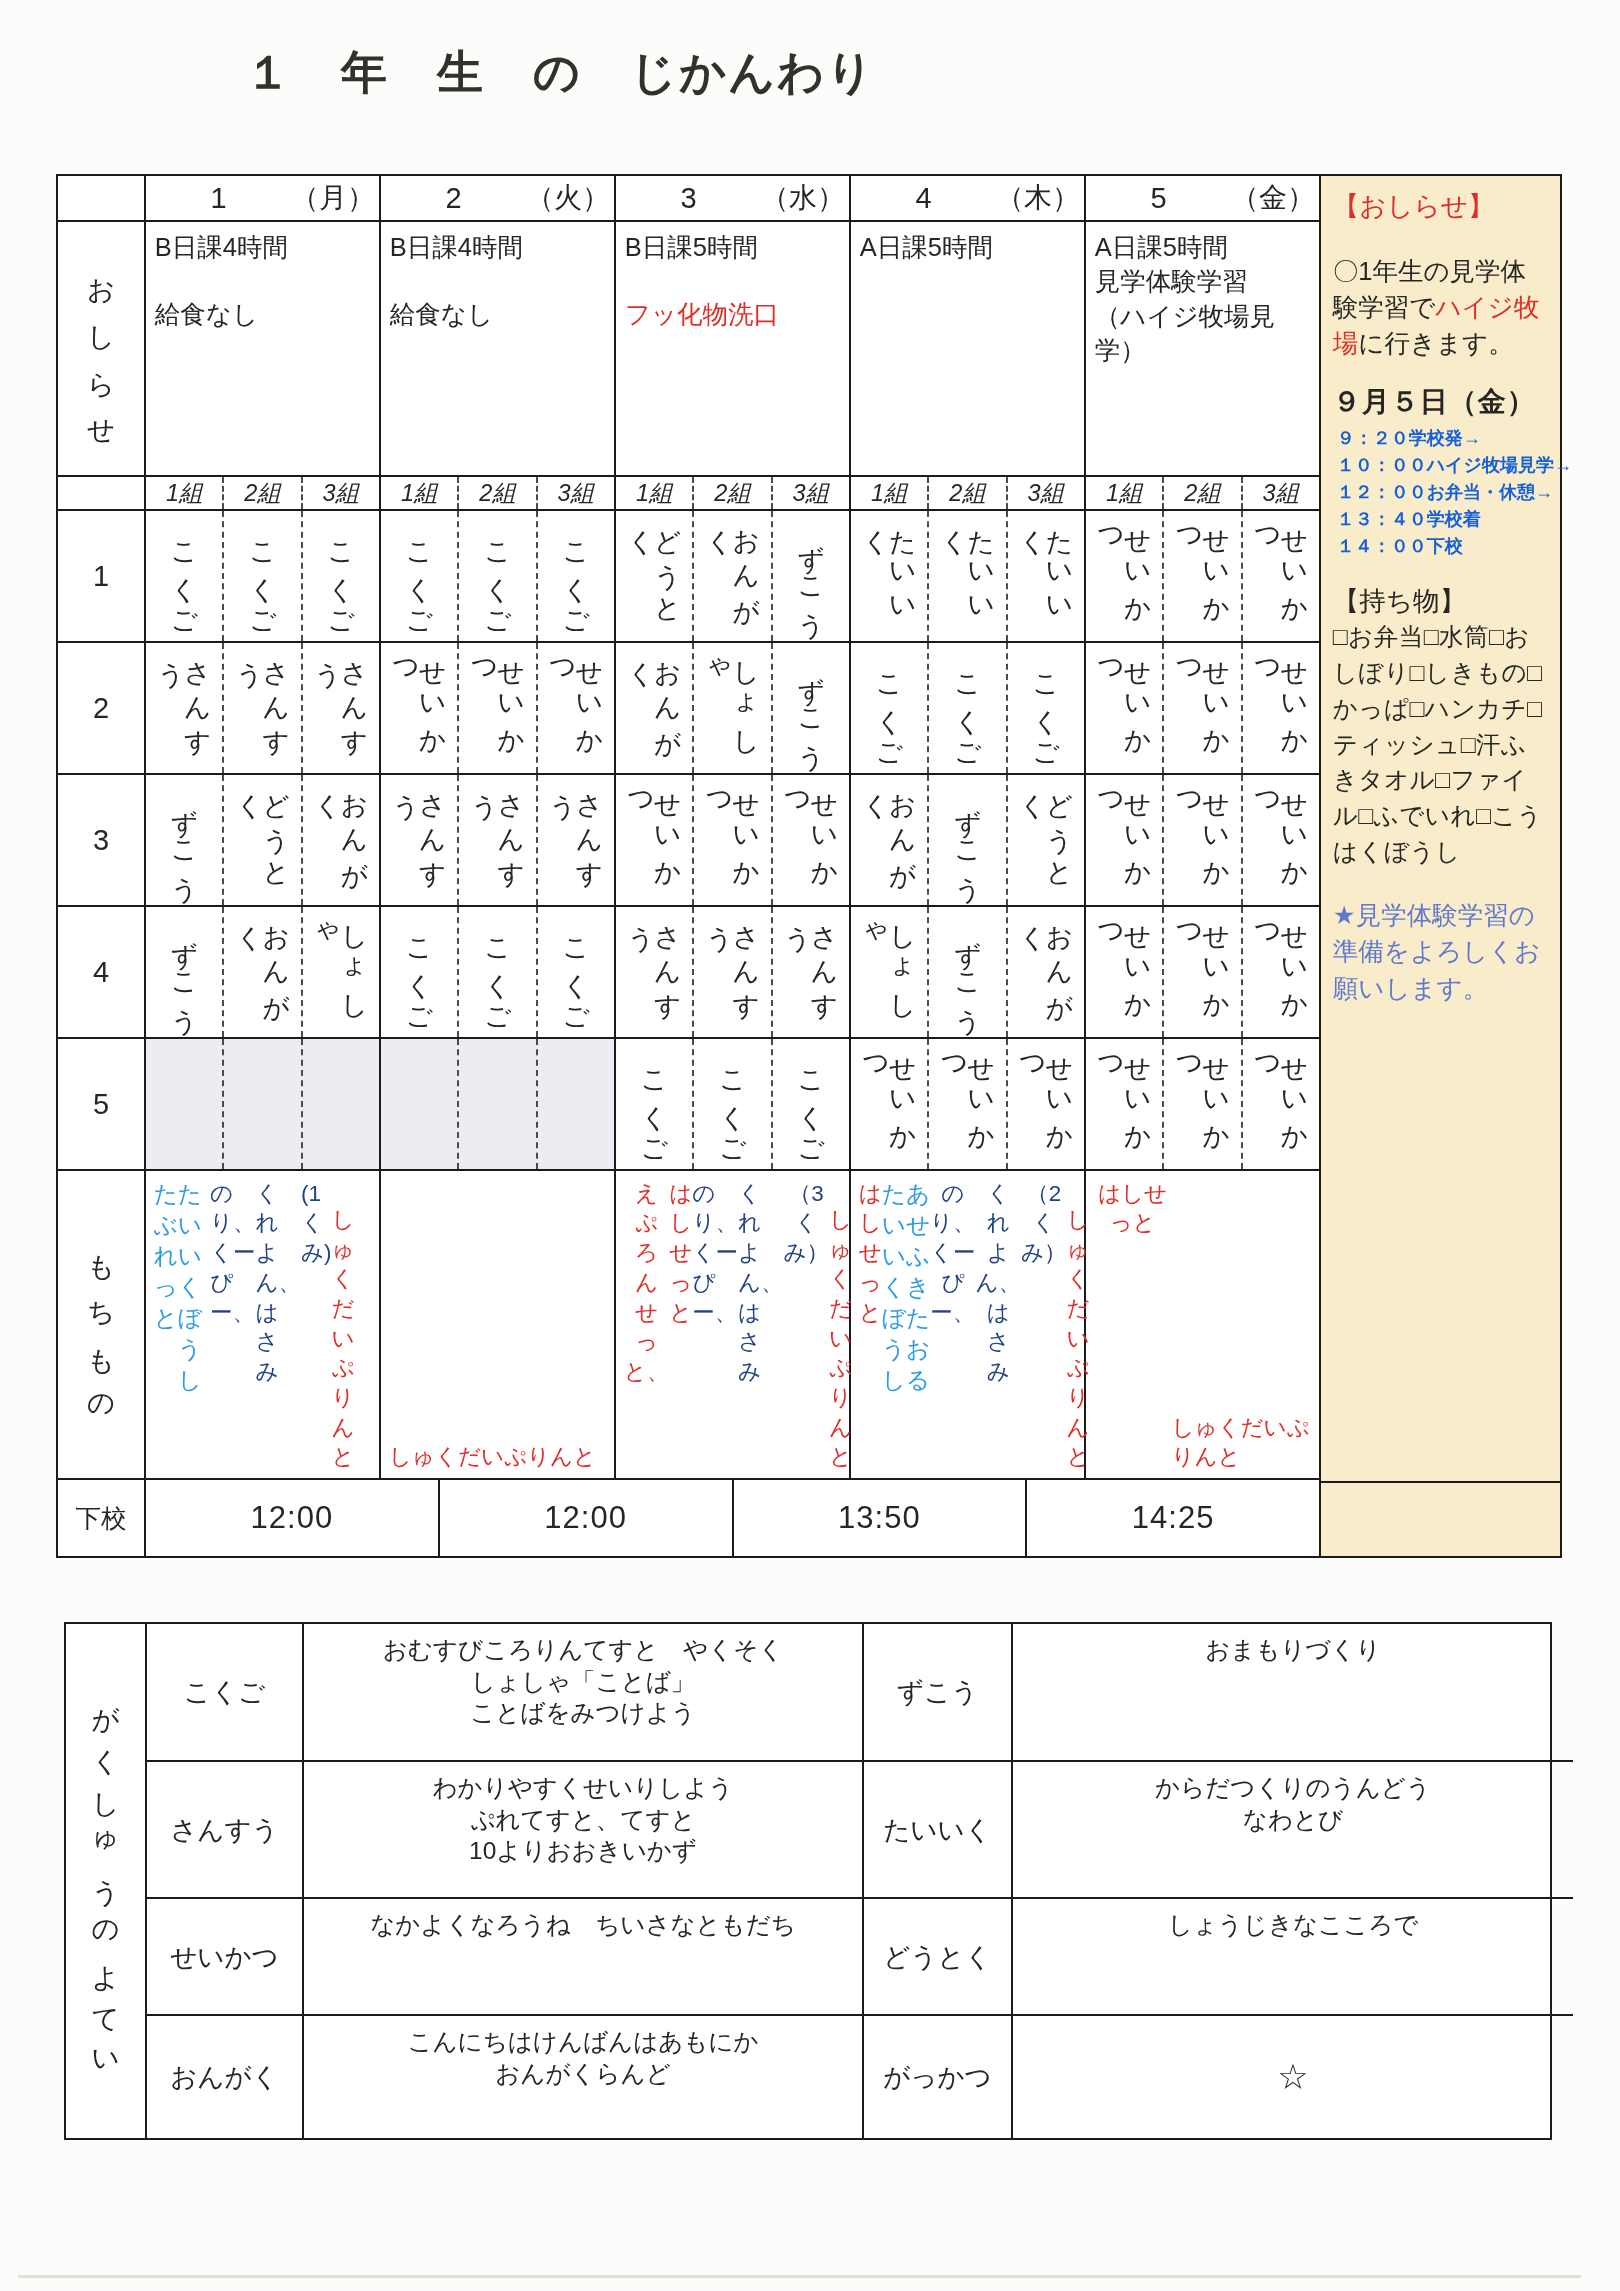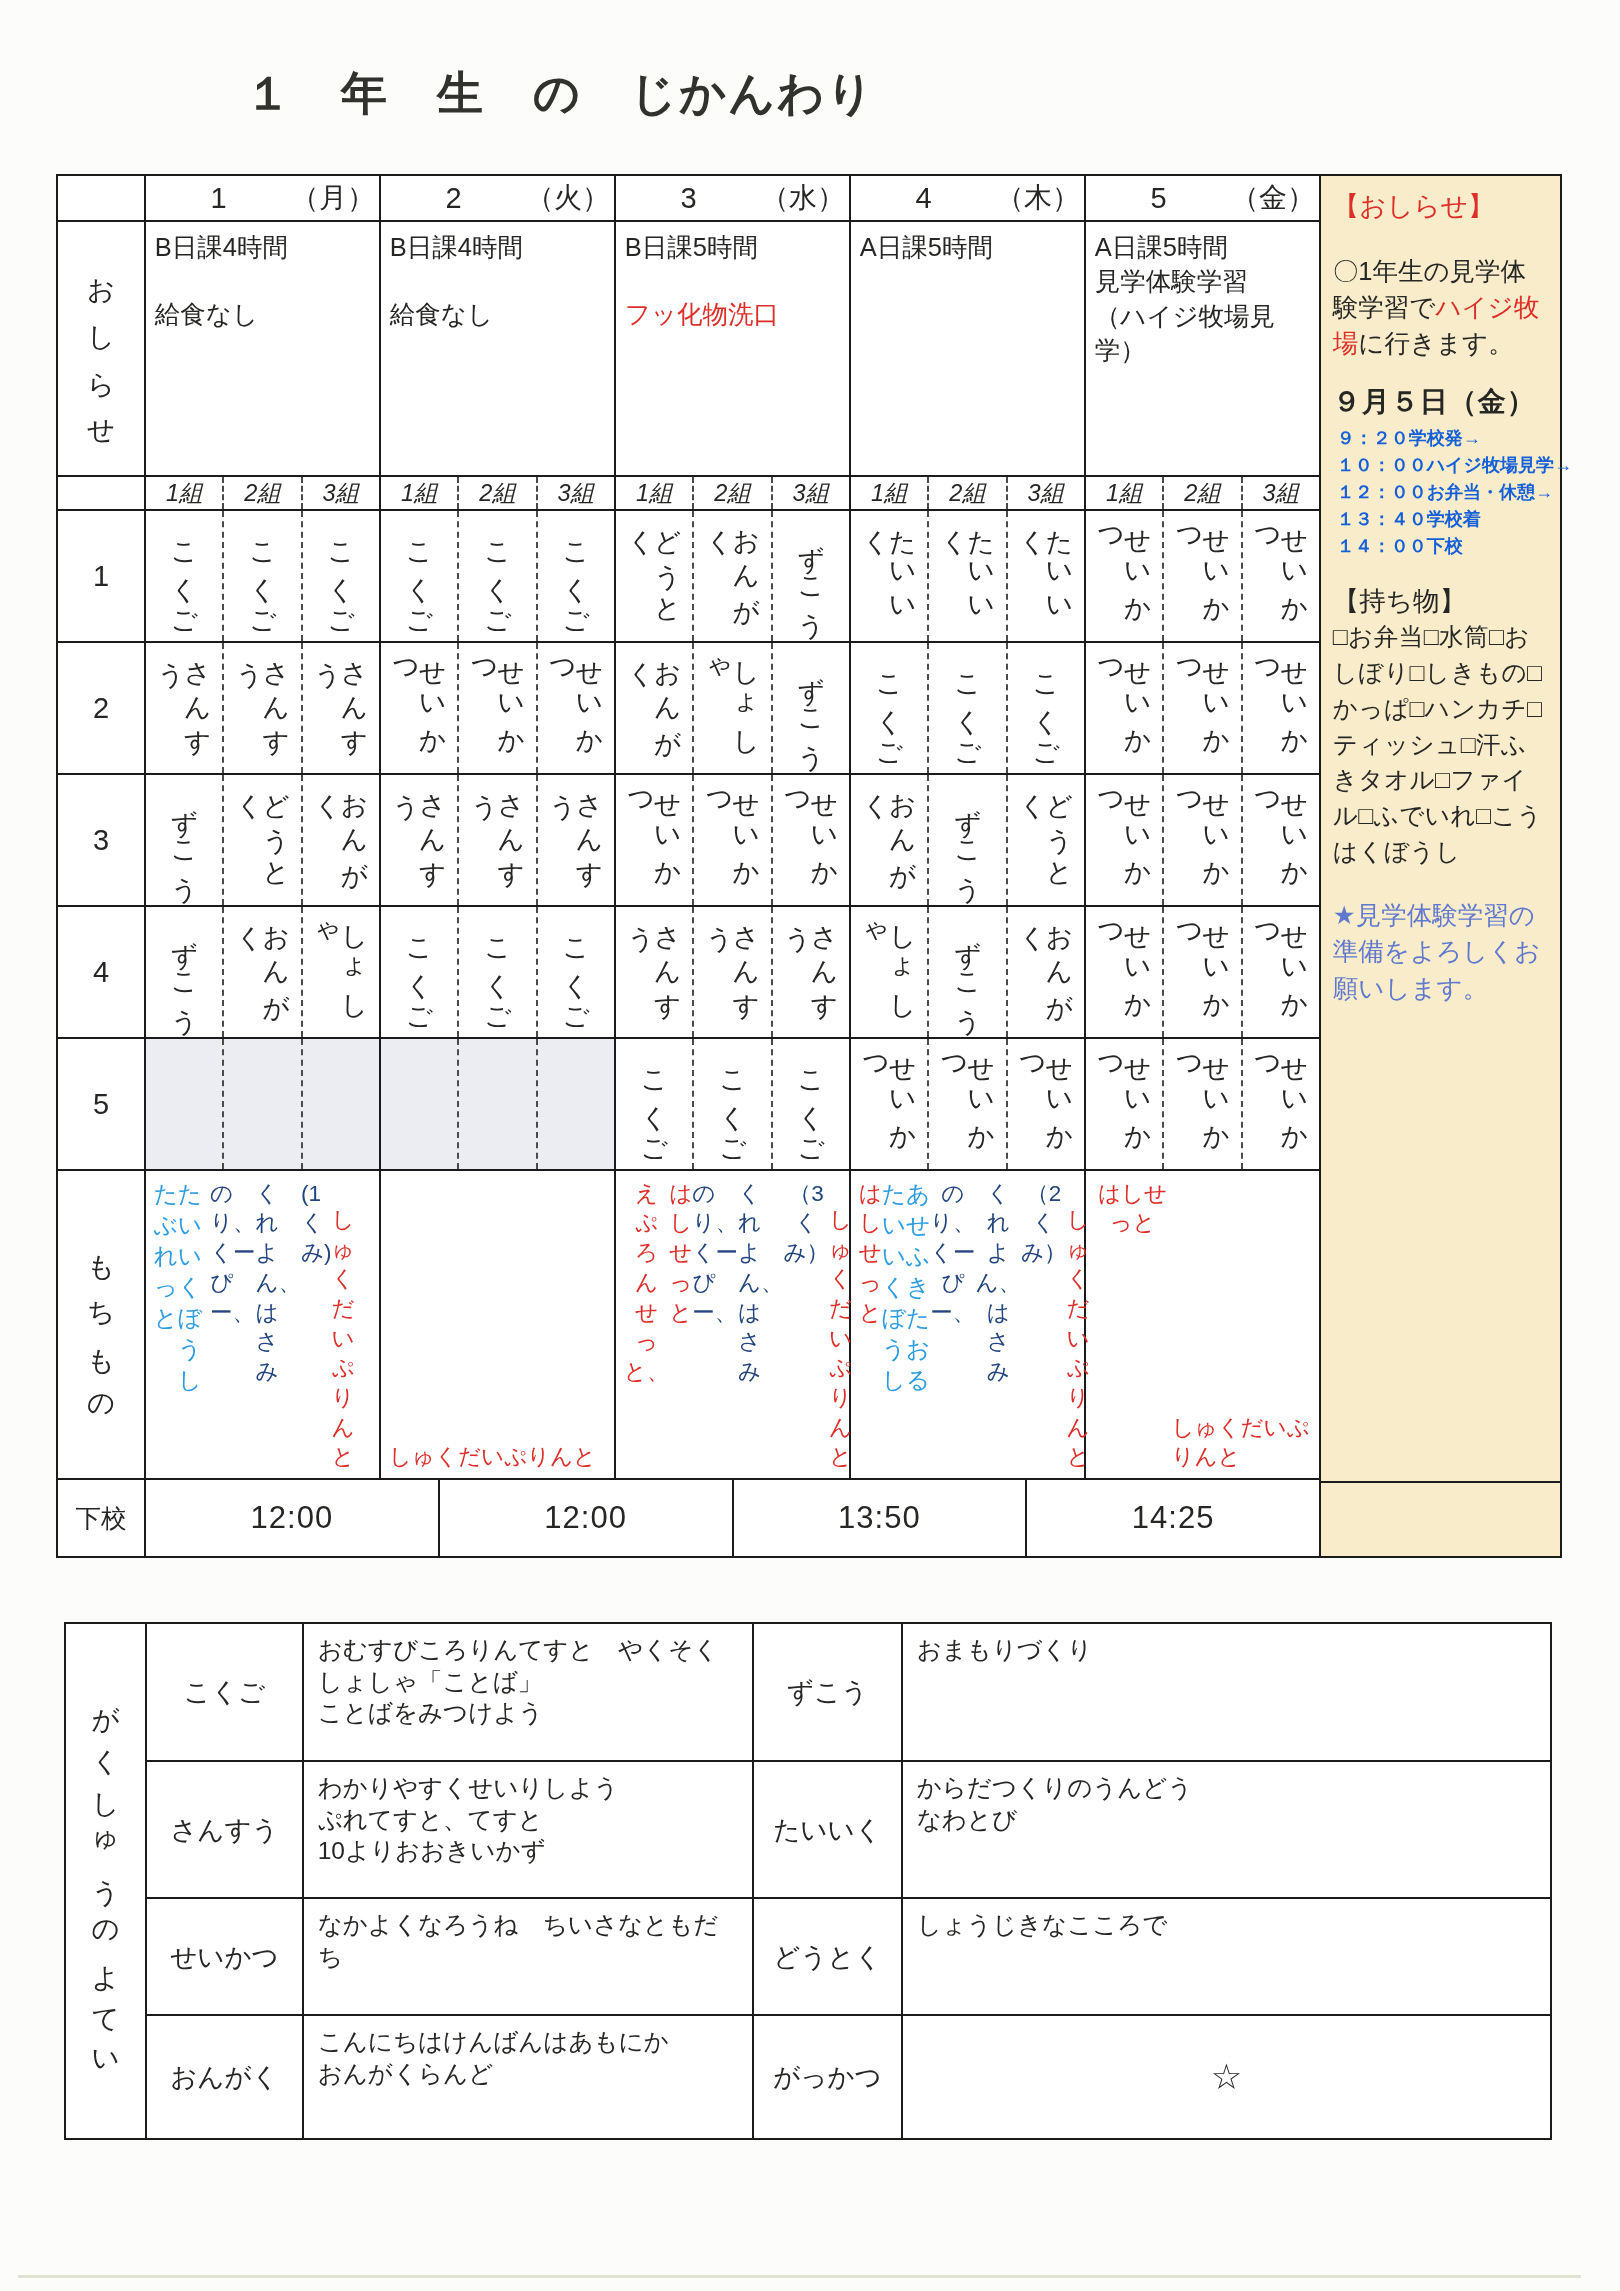--- a/index.html
+++ b/index.html
@@ -3,21 +3,21 @@
 <meta charset="utf-8">
 <style>
   :root{
     --red:#dd2f2a; --azure:#2e9ce0; --navy:#23457e; --blue:#1560d8;
     --peri:#6079ce; --cream:#f9ecca; --ink:#262624; --line:#1b1b1b; --shade:#ecedf3;
   }
   *{margin:0;padding:0;box-sizing:border-box;}
   body{background:#888;font-family:"Liberation Sans","DejaVu Sans",sans-serif;}
   .page{position:relative;width:1620px;height:2292px;background:#fcfcfa;color:var(--ink);
         margin:0 auto;overflow:hidden;}
-  .title{position:absolute;left:245px;top:63px;width:588px;text-align:center;
+  .title{position:absolute;left:245px;top:42px;width:588px;text-align:center;
          font-size:46px;font-weight:600;letter-spacing:2px;color:#31312e;white-space:nowrap;}
 
   
   .tt{position:absolute;left:56px;top:174px;width:1506px;height:1384px;
       border:2.9px solid var(--line);background:#fff;display:flex;}
   .tt-grid{flex:1;display:flex;flex-direction:column;}
   .tt-row{display:flex;border-bottom:2px solid var(--line);}
   .tt-row:last-child{border-bottom:none;flex:1;}
   .lab{width:88px;border-right:2.9px solid var(--line);display:flex;
        align-items:center;justify-content:center;flex:none;}
@@ -68,22 +68,22 @@
   .sp{position:absolute;left:64px;top:1622px;width:1488px;height:518px;
       border:2.9px solid var(--line);background:#fff;display:flex;}
   .sp-label{width:81px;flex:none;border-right:2.5px solid var(--line);display:flex;
             align-items:center;justify-content:center;writing-mode:vertical-rl;
             font-size:27.4px;letter-spacing:11.8px;}
   .sp-rows{flex:1;display:flex;flex-direction:column;}
   .sp-row{display:flex;border-bottom:2.5px solid var(--line);}
   .sp-row:last-child{border-bottom:none;flex:1;}
   .sp-s{width:157px;flex:none;border-right:2px solid var(--line);display:flex;
         align-items:center;justify-content:center;font-size:26.5px;}
-  .sp-c{width:450px;flex:none;border-right:2.5px solid var(--line);padding:9.8px 13.7px;
-        font-size:24.5px;line-height:1.3;}
+  .sp-c{width:560px;flex:none;border-right:2.5px solid var(--line);padding:9.8px 13.7px;
+        font-size:24.5px;line-height:1.3;text-align:center;}
   .sp-s2{width:149px;}
   .sp-c2{flex:1;border-right:none;}
   .sp-c.center{display:flex;align-items:center;justify-content:center;font-size:35px;}
   .scan-line{position:absolute;left:17.6px;right:39px;top:2275px;height:2.9px;
              background:#d9dacb;opacity:.8;}
 </style>
 </head>
 <body>
 
 <div class="page">

